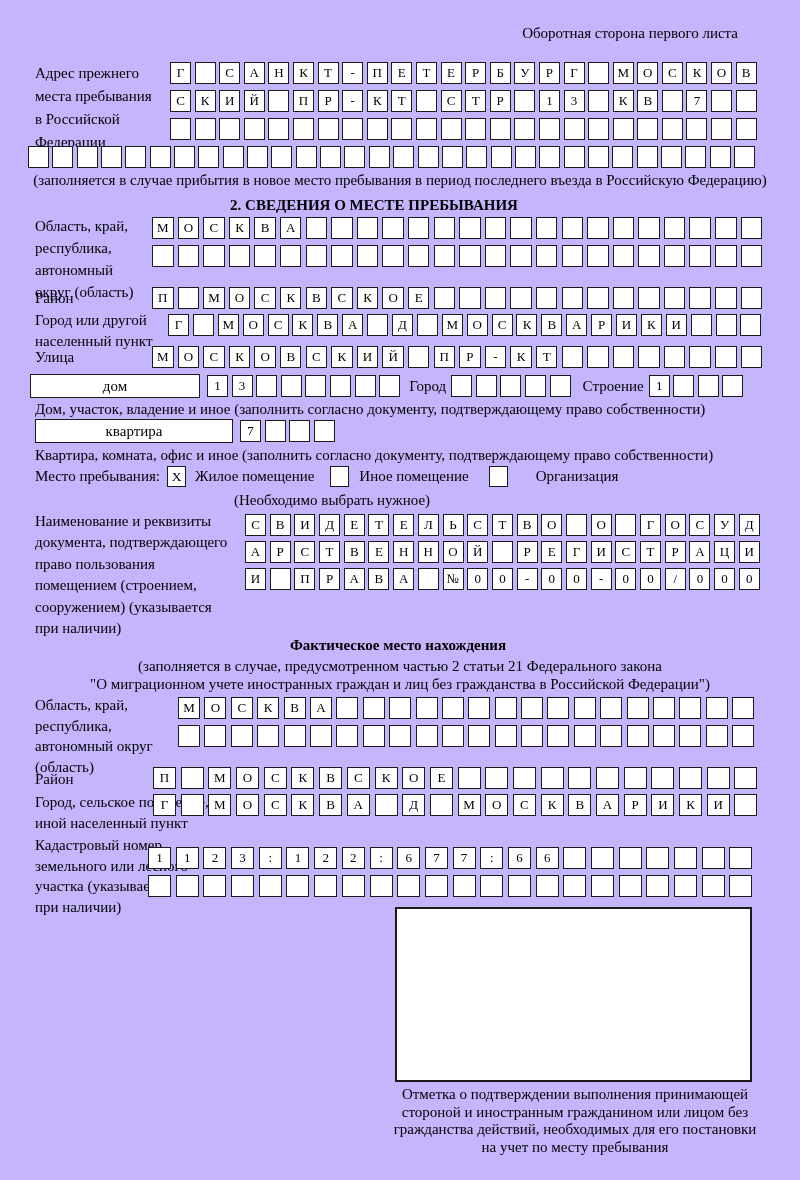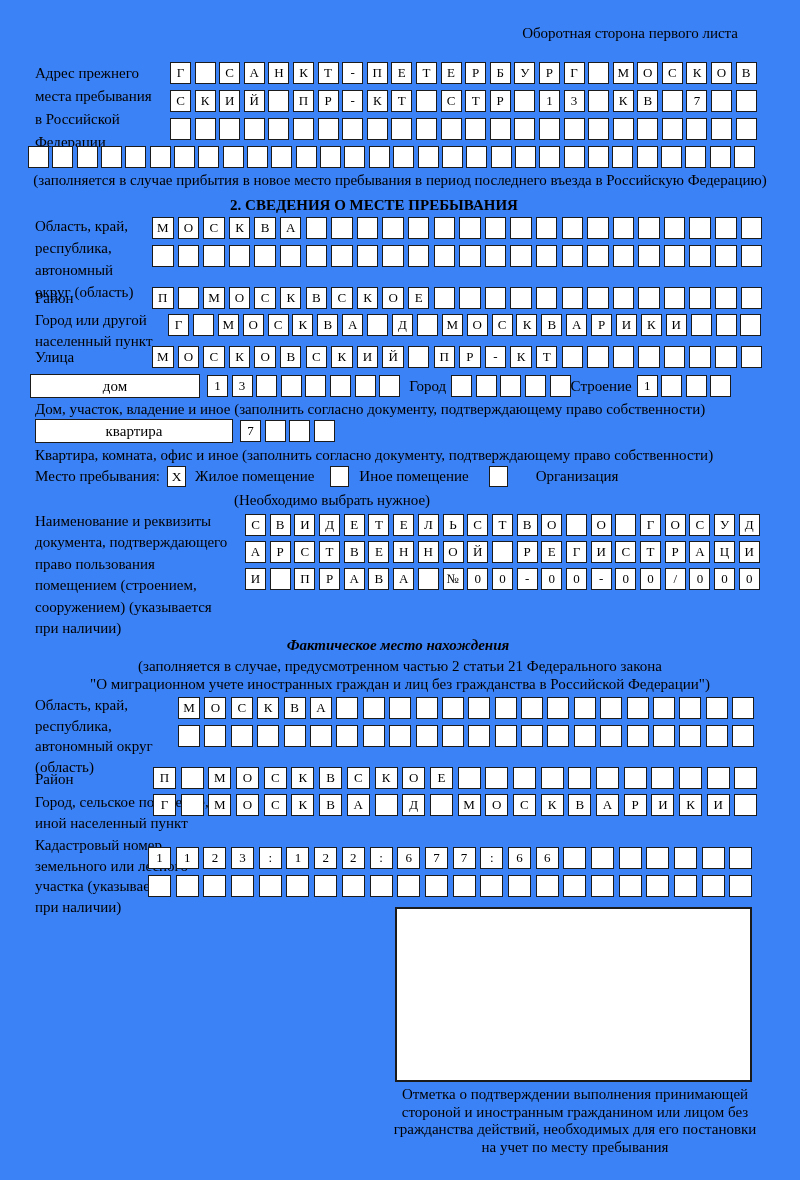--- a/index.html
+++ b/index.html
@@ -1,16 +1,16 @@
 <!DOCTYPE html>
 <html><head>
 <meta charset="utf-8">
 <style>
   html,body{margin:0;padding:0;background:#fff;}
-  .page{position:relative;width:800px;height:1180px;background:#3b82f6;overflow:hidden;
+  .page{position:relative;width:800px;height:1180px;background:#c4b5fd;overflow:hidden;
         font-family:"Liberation Serif","DejaVu Serif",serif;color:#000;}
   .t{position:absolute;font-size:15px;line-height:22px;white-space:pre-line;}
   .cap{font-size:15px;line-height:17px;}
   .center{text-align:center;}
   .bold{font-weight:bold;}
   .cellrow{position:absolute;display:flex;}
   .cell{box-sizing:border-box;flex:none;width:21px;height:22px;border:1.6px solid #1b1b1b;
         display:flex;align-items:center;justify-content:center;
         font-size:13px;background:#fff;}
   .r-prev{gap:3.6px;}
@@ -309,21 +309,21 @@
         <span class="cell"></span>
       </div>
     <span class="flbl" style="margin-left:9px;">Город</span>
     <div class="cellgroup" style="margin-left:5px;">
         <span class="cell"></span>
         <span class="cell"></span>
         <span class="cell"></span>
         <span class="cell"></span>
         <span class="cell"></span>
       </div>
-    <span class="flbl" style="margin-left:0;">Строение</span>
+    <span class="flbl" style="margin-left:12px;">Строение</span>
     <div class="cellgroup" style="margin-left:5px;">
         <span class="cell">1</span>
         <span class="cell"></span>
         <span class="cell"></span>
         <span class="cell"></span>
       </div>
   </div>
   <div class="t cap" style="left:35px;top:401px;">Дом, участок, владение и иное (заполнить согласно документу, подтверждающему право собственности)</div>
 
   <div class="hrow" style="left:35px;top:419px;">
@@ -417,21 +417,21 @@
       <span class="cell">0</span>
       <span class="cell">-</span>
       <span class="cell">0</span>
       <span class="cell">0</span>
       <span class="cell">/</span>
       <span class="cell">0</span>
       <span class="cell">0</span>
       <span class="cell">0</span>
     </div>
 
-  <div class="t bold center" style="left:0px;top:634px;width:796px;font-style:italic;">Фактическое место нахождения</div>
+  <div class="t bold center" style="left:0px;top:634px;width:796px;">Фактическое место нахождения</div>
   <div class="t cap center" style="left:0px;top:658px;width:800px;">(заполняется в случае, предусмотренном частью 2 статьи 21 Федерального закона</div>
   <div class="t cap center" style="left:0px;top:676px;width:800px;">"О миграционном учете иностранных граждан и лиц без гражданства в Российской Федерации")</div>
 
   <div class="t" style="left:35px;top:695px;line-height:20.5px;">Область, край,
 республика,
 автономный округ
 (область)</div>
   <div class="cellrow r-freg" style="left:178px;top:697px;">
       <span class="cell">М</span>
       <span class="cell">О</span>

